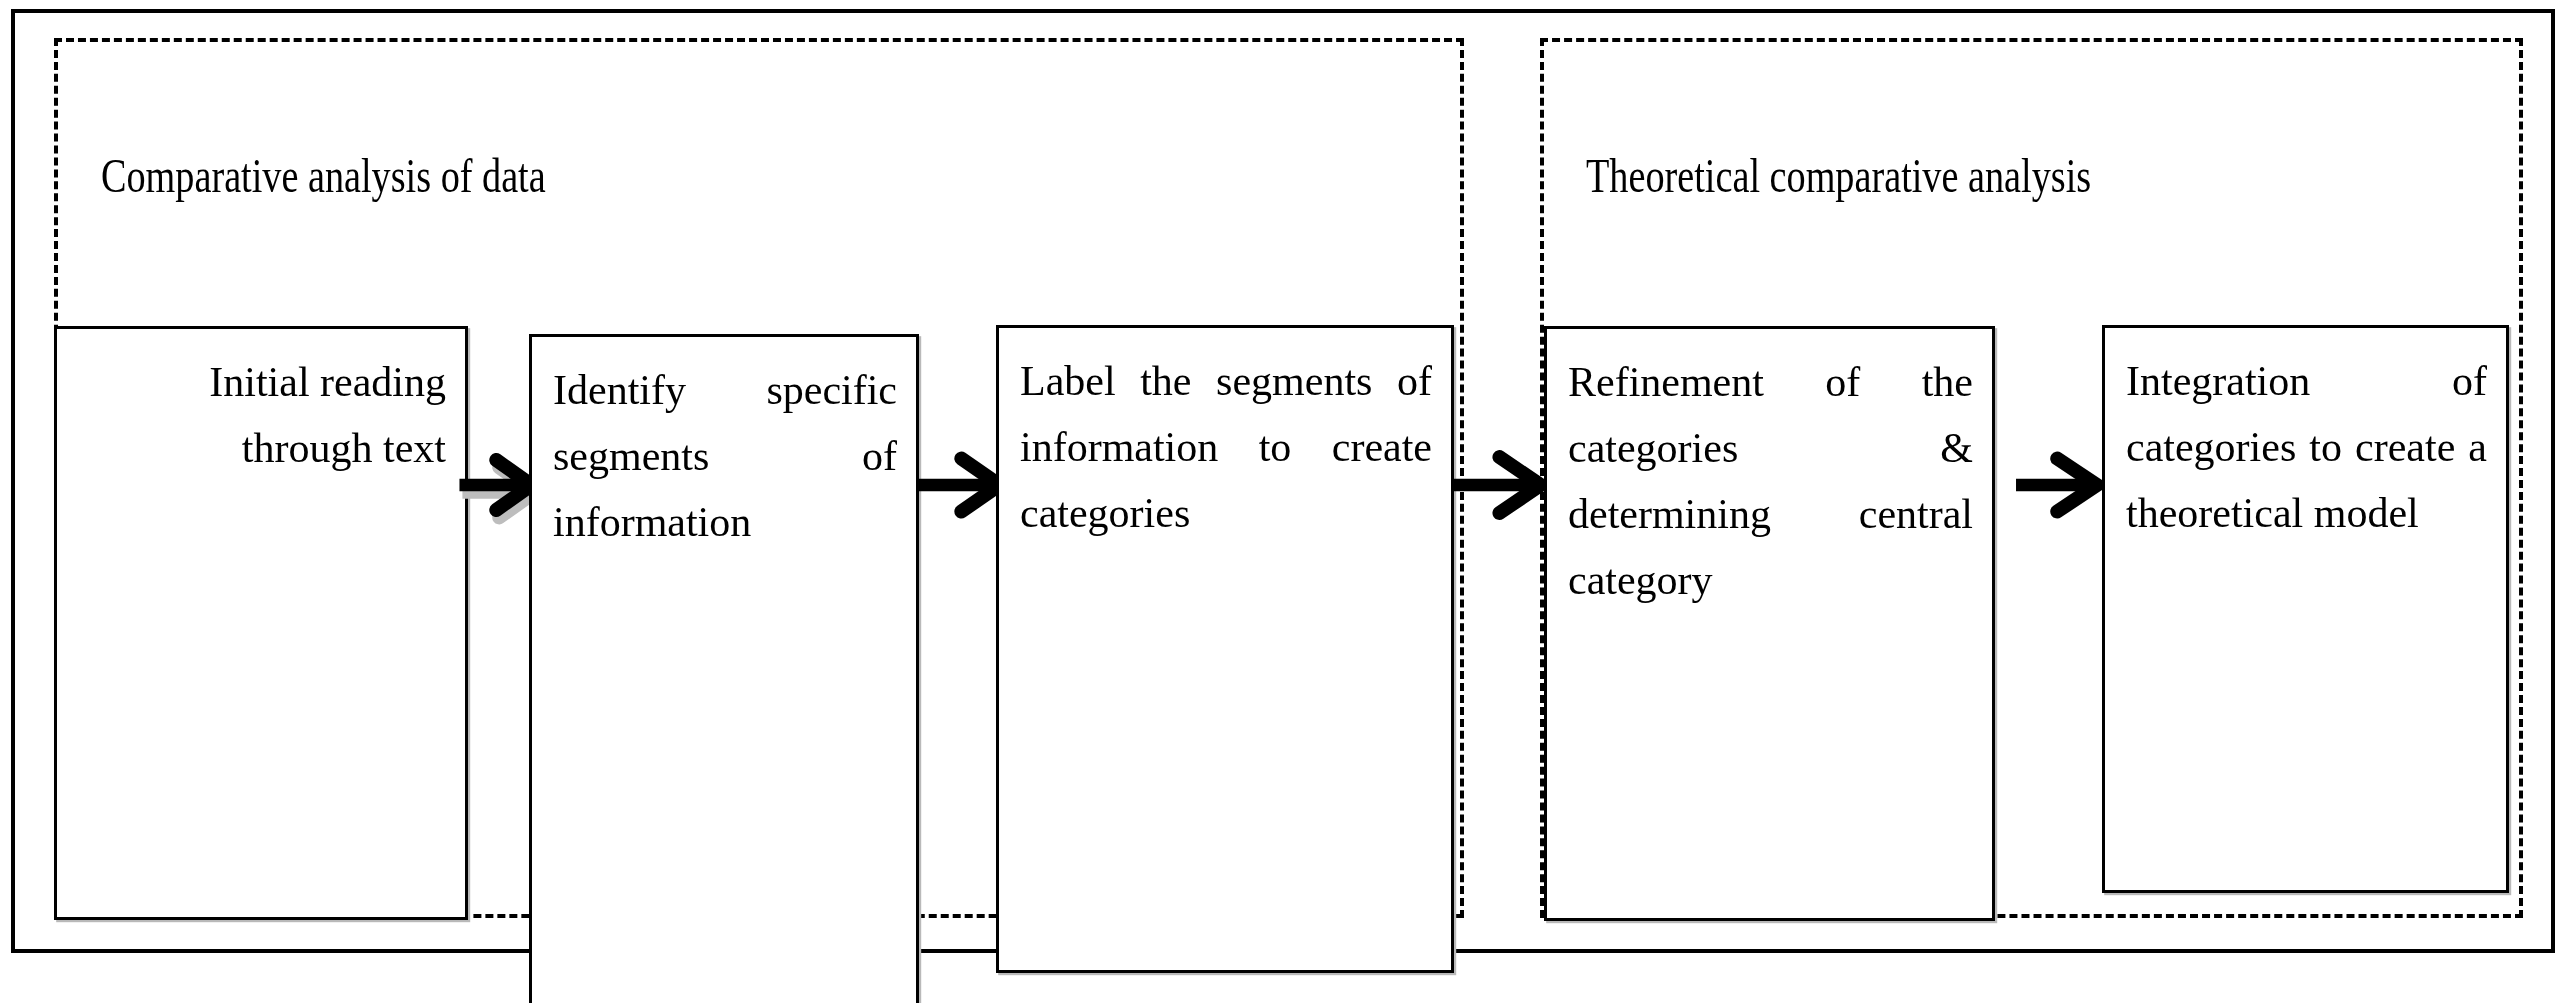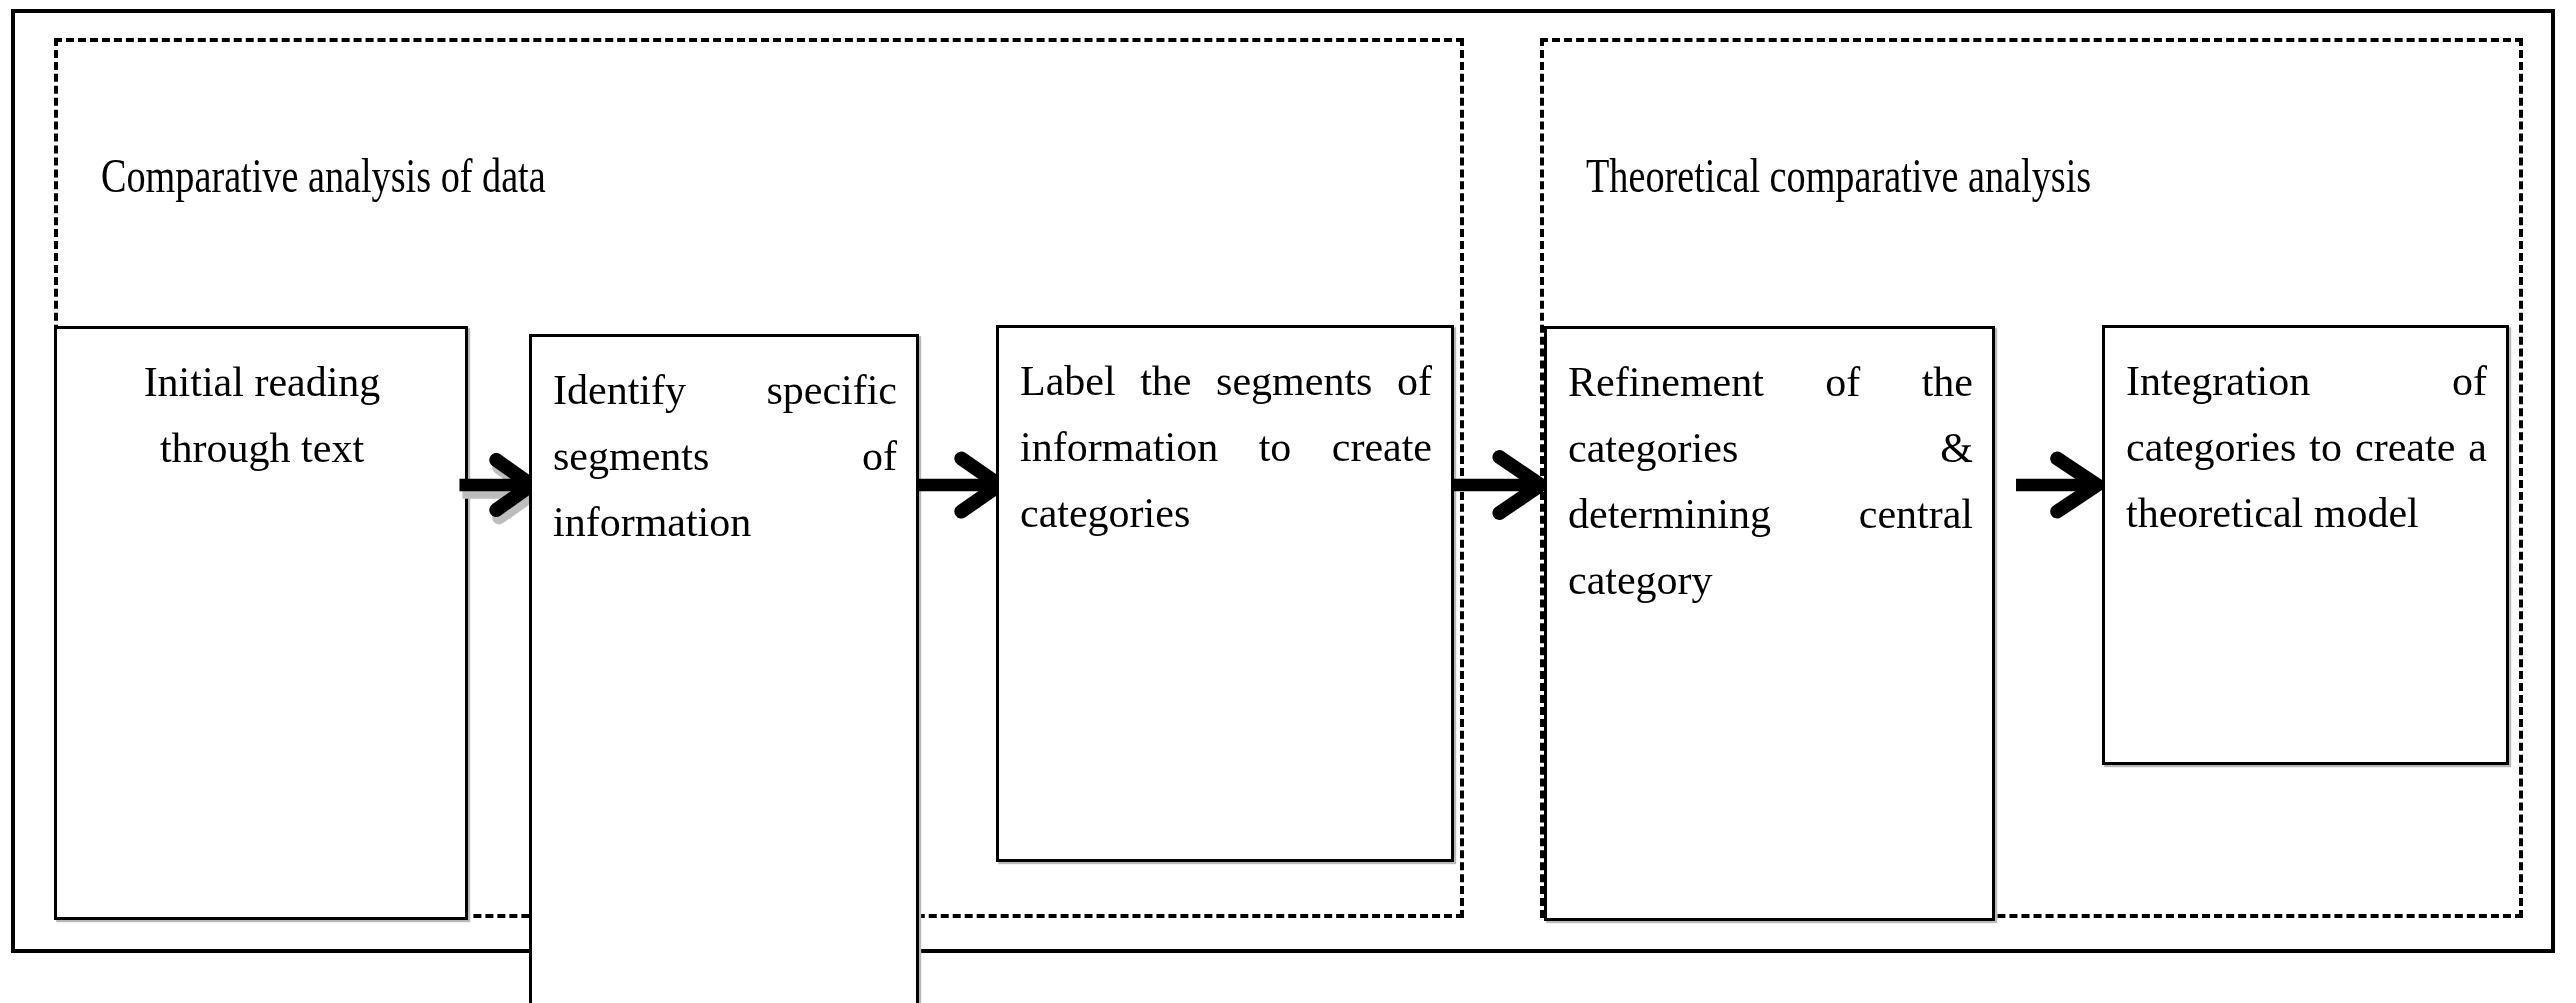--- a/index.html
+++ b/index.html
@@ -69,21 +69,21 @@
     font-family: "Liberation Serif", "DejaVu Serif", serif;
     font-size: 42px;
     line-height: 1.57;
     text-align: justify;
     text-justify: inter-word;
     hyphens: none;
     word-spacing: 0px;
   }
 
   .step-text.nojustify {
-    text-align: center;
+    text-align: right;
     font-family: Liberation Serif, serif;
   }
 
   
   .arrow-svg {
     position: absolute;
     overflow: visible;
   }
 
   .arrow-shadow {
@@ -144,36 +144,36 @@
 
   <div class="step-box" style="left:529px; top:334px; width:390px; height:742px;">
     <div class="step-text">Identify specific segments of information</div>
   </div>
 
   <svg class="arrow-svg" style="left:917px; top:435px; width:96px; height:103px;" viewBox="0 0 130 140">
     <path class="arrow-main" d="M 0 68 L 112 68"></path>
     <path class="arrow-head" d="M 60 32 L 112 68 L 60 104"></path>
   </svg>
 
-  <div class="step-box" style="left:996px; top:325px; width:458px; height:537px;padding-left:44px;">
+  <div class="step-box" style="left:996px; top:325px; width:458px; height:648px;padding-left:44px;">
     <div class="step-text">Label the segments of information to create categories</div>
   </div>
 
   <svg class="arrow-svg" style="left:1452px; top:435px; width:100px; height:103px;" viewBox="0 0 135 140">
     <path class="arrow-main" d="M 0 68 L 120 68"></path>
     <path class="arrow-head" d="M 64 30 L 120 68 L 64 106"></path>
   </svg>
 
   <div class="step-box" style="left:1544px; top:326px; width:451px; height:595px;">
     <div class="step-text">Refinement of the categories &amp; determining central category</div>
   </div>
 
   <svg class="arrow-svg" style="left:2016px; top:435px; width:92px; height:103px;" viewBox="0 0 125 140">
     <path class="arrow-main" d="M 0 68 L 110 68"></path>
     <path class="arrow-head" d="M 56 32 L 110 68 L 56 104"></path>
   </svg>
 
-  <div class="step-box" style="left:2102px; top:325px; width:407px; height:440px;">
+  <div class="step-box" style="left:2102px; top:325px; width:407px; height:568px;">
     <div class="step-text">Integration of categories to create a theoretical model</div>
   </div>
 
 </div>
 
 
 </body></html>

